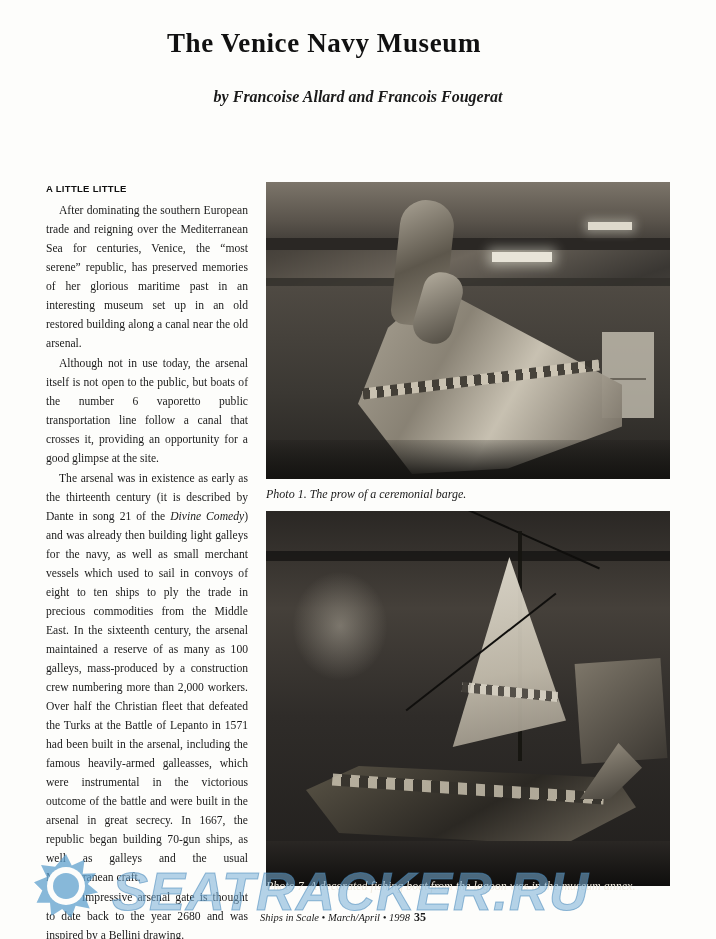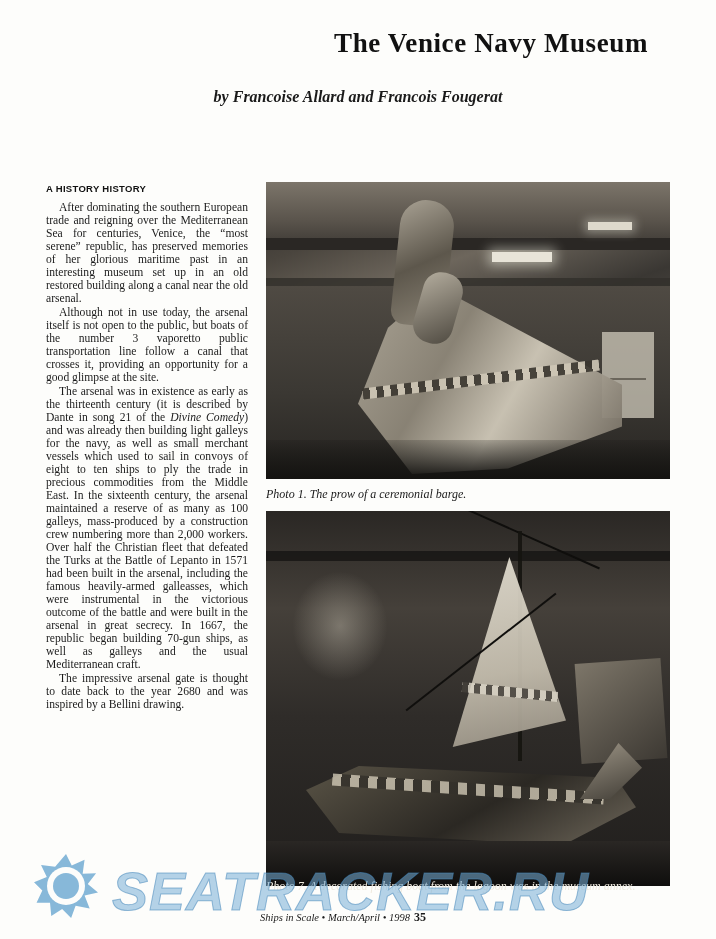--- a/index.html
+++ b/index.html
@@ -21,21 +21,21 @@
     width: 716px;
     height: 939px;
     background: #fdfdfb;
   }
 
   
   .title {
     position: absolute;
     left: 0; top: 28px;
     width: 648px;
-    text-align: right;
+    text-align: center;
     font-family: "Liberation Serif", serif;
     font-weight: bold;
     font-size: 27px;
     letter-spacing: 0.6px;
     color: #111;
   }
   .byline {
     position: absolute;
     left: 0; top: 88px;
     width: 716px;
@@ -58,21 +58,21 @@
     font-family: "Liberation Sans", sans-serif;
     font-weight: bold;
     font-size: 9.5px;
     letter-spacing: 0.3px;
     color: #111;
     margin-bottom: 7px;
   }
   .body-par {
     font-family: "Liberation Serif", serif;
     font-size: 11.6px;
-    line-height: 13px;
+    line-height: 19px;
     text-align: justify;
     text-indent: 13px;
     margin: 0 0 1px 0;
     color: #1b1b1b;
     hyphens: auto;
     -webkit-hyphens: auto;
   }
   .body-par .ital { font-style: italic; }
 
   
@@ -282,23 +282,23 @@
 </style>
 </head>
 <body>
 
 <div class="page">
 
   <div class="title">The Venice Navy Museum</div>
   <div class="byline">by Francoise Allard and Francois Fougerat</div>
 
   <div class="col-left">
-    <div class="section-head">A HISTORY HISTORY</div>
+    <div class="section-head">A LITTLE LITTLE</div>
     <p class="body-par">After dominating the southern European trade and reigning over the Mediterranean Sea for centuries, Venice, the “most serene” republic, has preserved memories of her glorious maritime past in an interesting museum set up in an old restored building along a canal near the old arsenal.</p>
-    <p class="body-par">Although not in use today, the arsenal itself is not open to the public, but boats of the number 3 vaporetto public transportation line follow a canal that crosses it, providing an opportunity for a good glimpse at the site.</p>
+    <p class="body-par">Although not in use today, the arsenal itself is not open to the public, but boats of the number 6 vaporetto public transportation line follow a canal that crosses it, providing an opportunity for a good glimpse at the site.</p>
     <p class="body-par">The arsenal was in existence as early as the thirteenth century (it is described by Dante in song 21 of the <span class="ital">Divine Comedy</span>) and was already then building light galleys for the navy, as well as small merchant vessels which used to sail in convoys of eight to ten ships to ply the trade in precious commodities from the Middle East. In the sixteenth century, the arsenal maintained a reserve of as many as 100 galleys, mass-produced by a construction crew numbering more than 2,000 workers. Over half the Christian fleet that defeated the Turks at the Battle of Lepanto in 1571 had been built in the arsenal, including the famous heavily-armed galleasses, which were instrumental in the victorious outcome of the battle and were built in the arsenal in great secrecy. In 1667, the republic began building 70-gun ships, as well as galleys and the usual Mediterranean craft.</p>
     <p class="body-par">The impressive arsenal gate is thought to date back to the year 2680 and was inspired by a Bellini drawing.</p>
   </div>
 
   <div class="photo1">
     <div class="ph-shape p1-ceiling"></div>
     <div class="ph-shape p1-ceilbeam1"></div>
     <div class="ph-shape p1-light2"></div>
     <div class="ph-shape p1-ceilbeam2"></div>
     <div class="ph-shape p1-light"></div>

